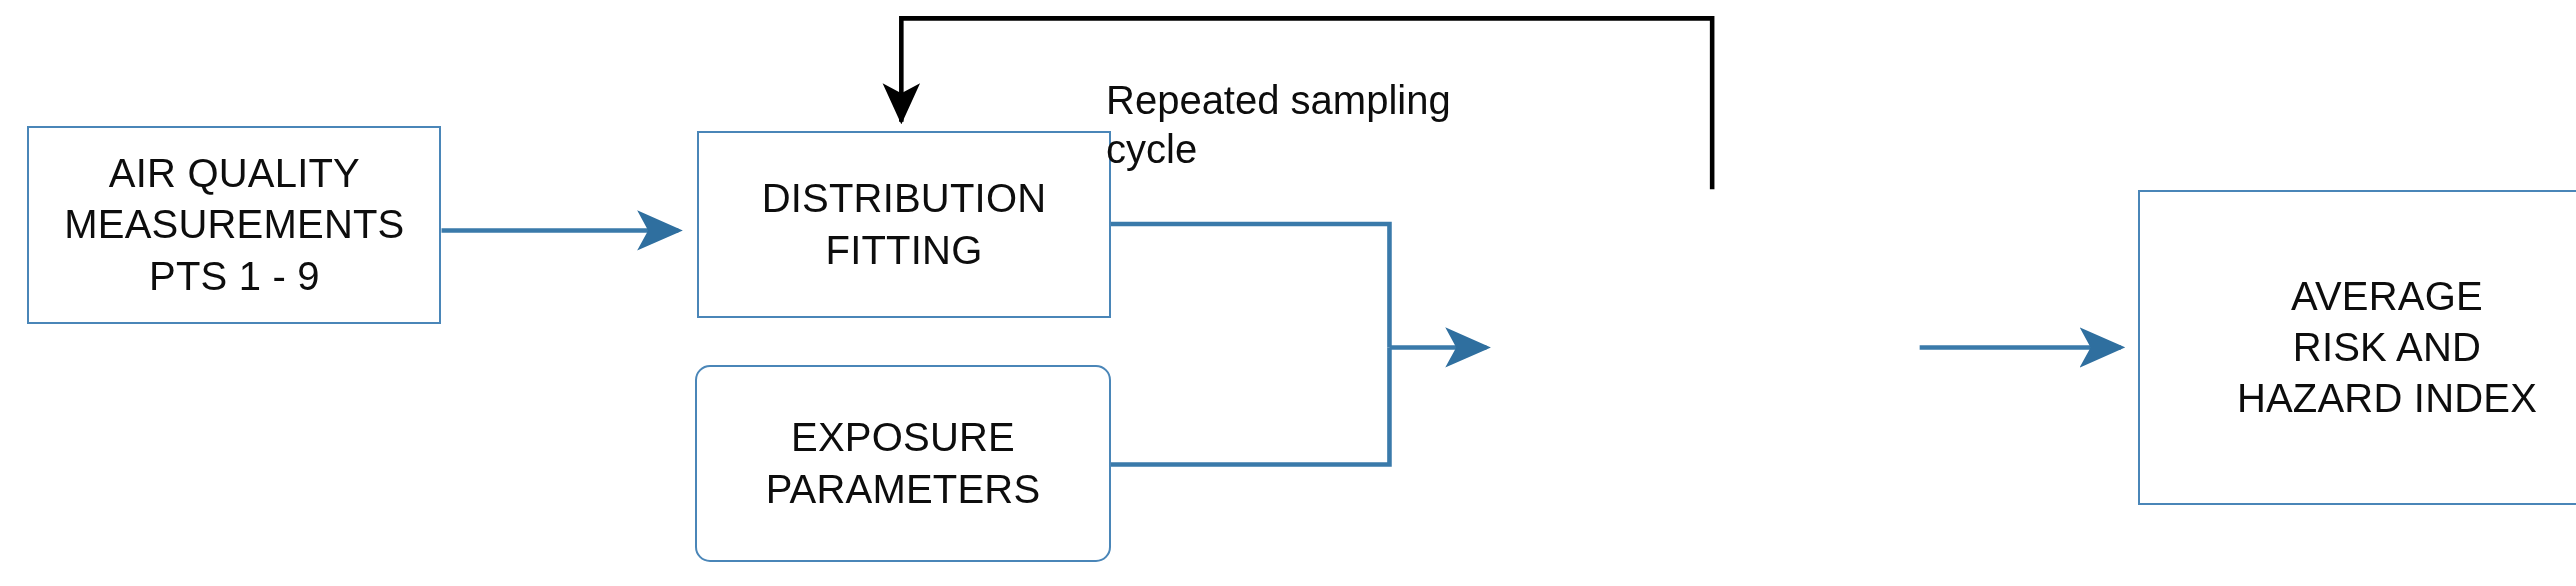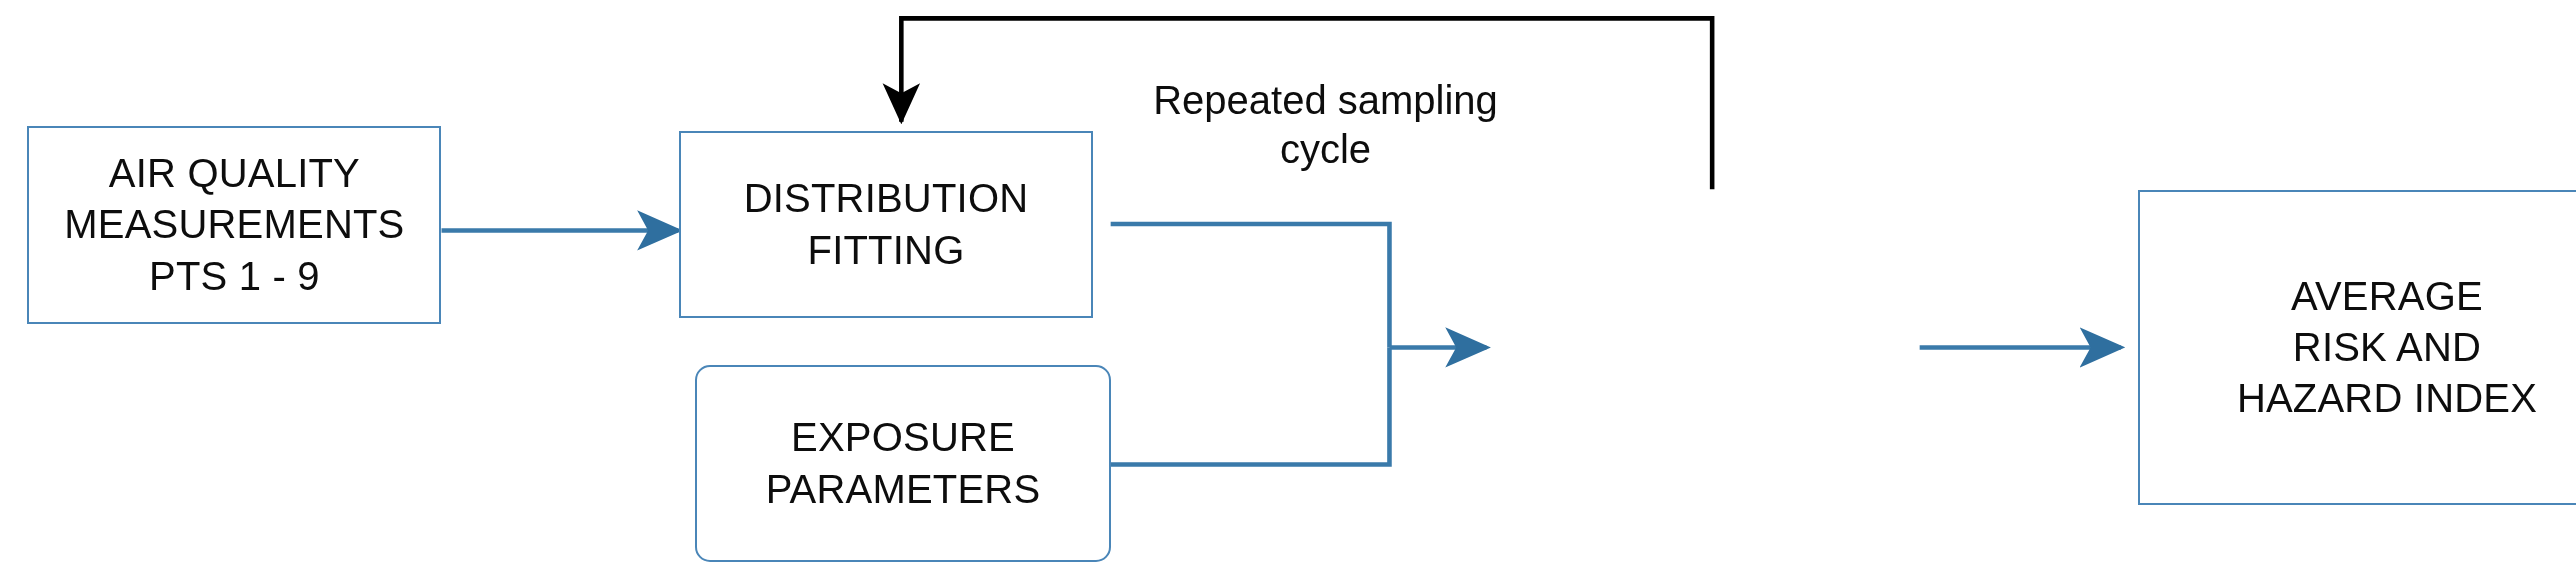--- a/index.html
+++ b/index.html
@@ -29,35 +29,34 @@
     letter-spacing: 0.2px;
   }
   .node-label {
     display: block;
     white-space: pre-line;
     padding: 0 7.3px;
   }
   .edge-label {
     position: absolute;
     color: #0d0d0d;
-    text-align: center;
     line-height: 1.22;
     white-space: pre-line;
   }
   svg.wires {
     position: absolute;
     left: 0;
     top: 0;
     width: 2576px;
     height: 587px;
     pointer-events: none;
   }
   
   #node-air      { left: 27.4px;   top: 126px; width: 414px; height: 198px; font-size: 40px; }
-  #node-dist     { left: 679px;  top: 131px; width: 414px; height: 187px; font-size: 40px; }
+  #node-dist     { left: 697px;  top: 131px; width: 414px; height: 187px; font-size: 40px; }
   #node-exposure { left: 695px;  top: 365px; width: 416px; height: 197px; font-size: 40px; border-radius: 15px; }
   #node-hra      { left: 1504px; top: 189px; width: 416px; height: 316px; font-size: 40px; }
   #node-average  { left: 2138px; top: 190px; width: 498px; height: 315px; font-size: 40px; }
   
   #label-repeated-cycle { left: 1106px; top: 76px; width: 439px; font-size: 40px; }
 </style>
 </head>
 <body>
 
 <div id="canvas">

